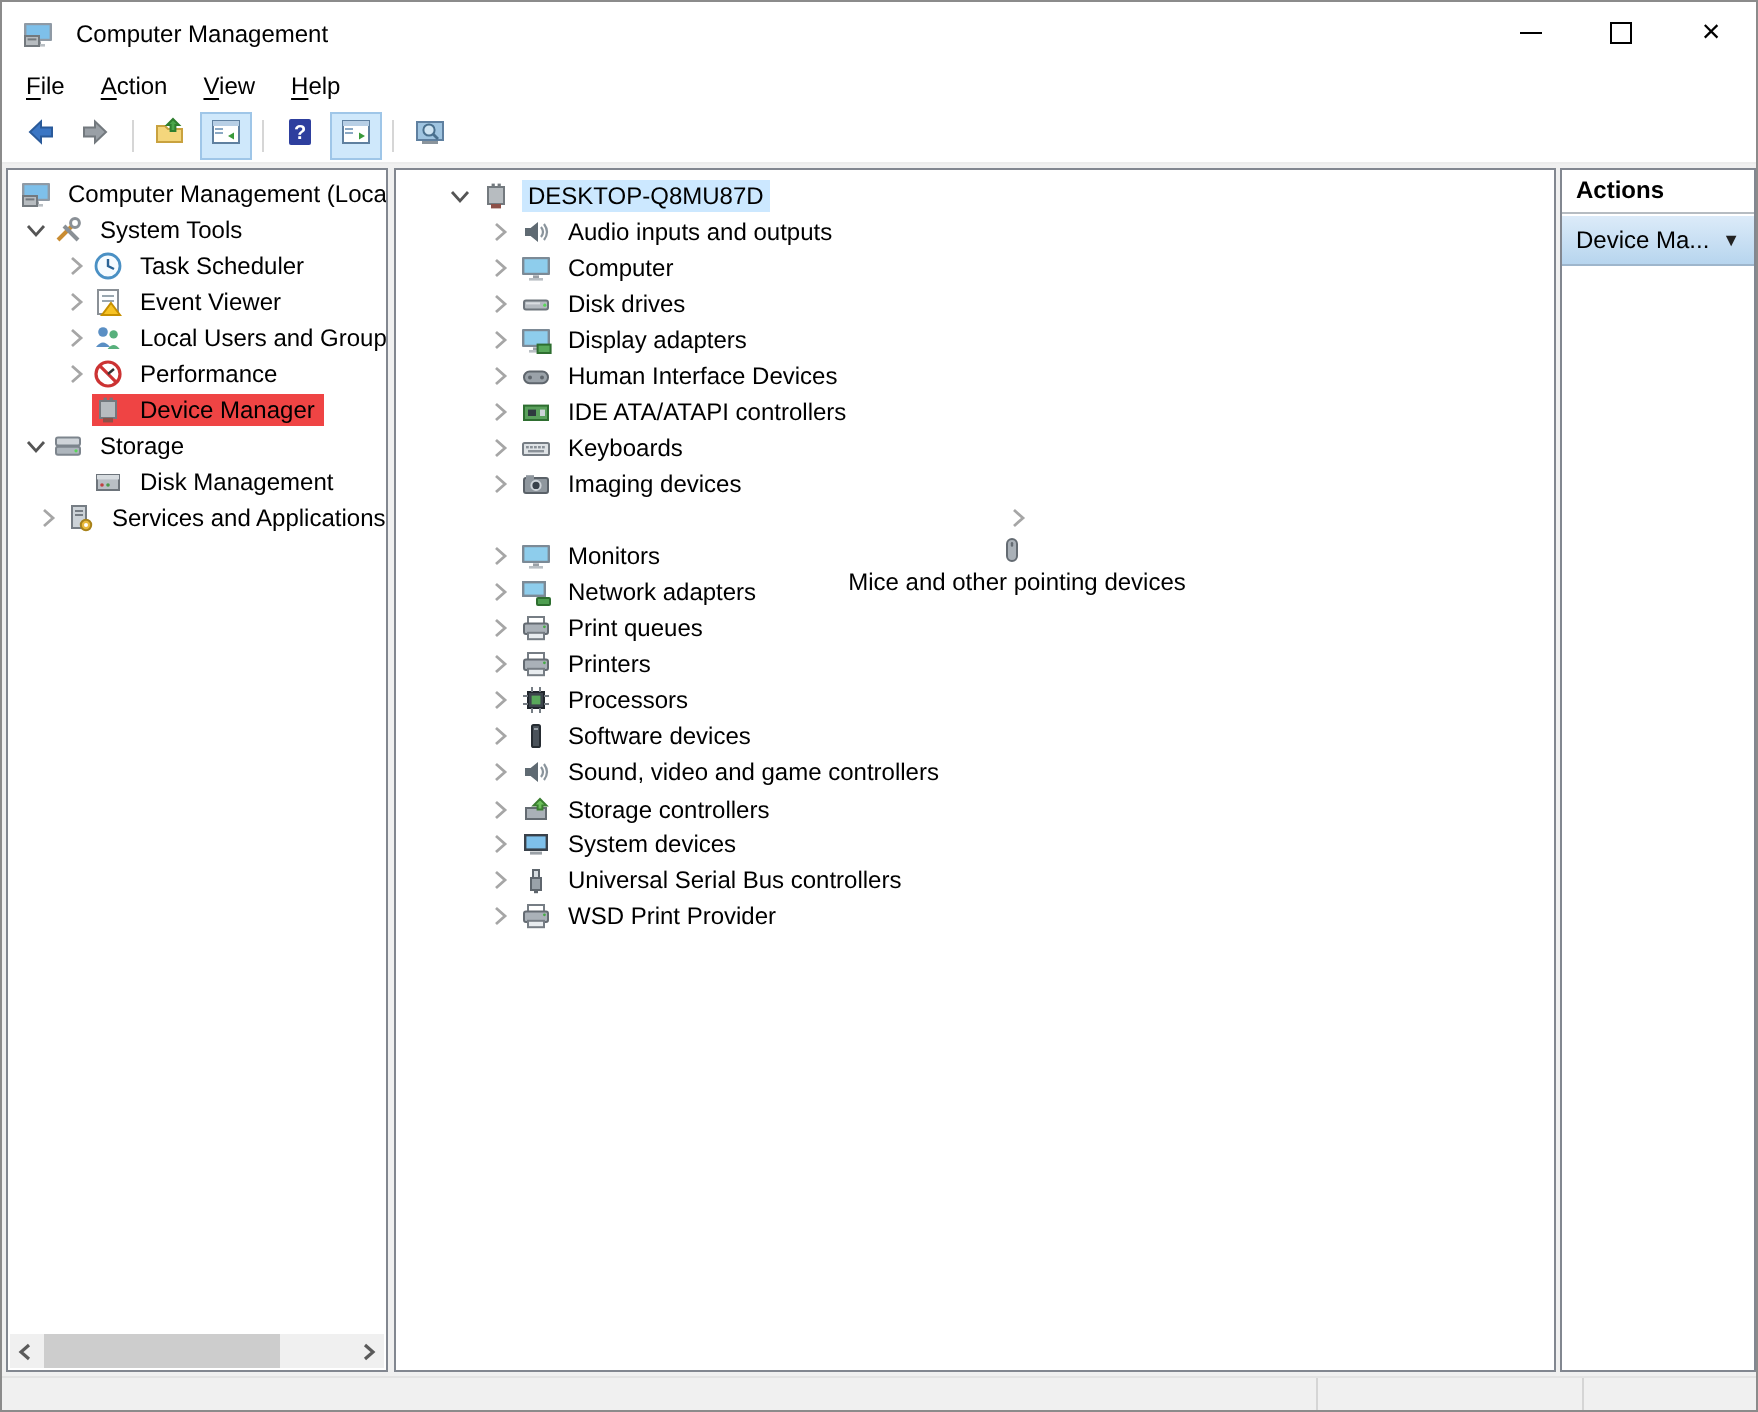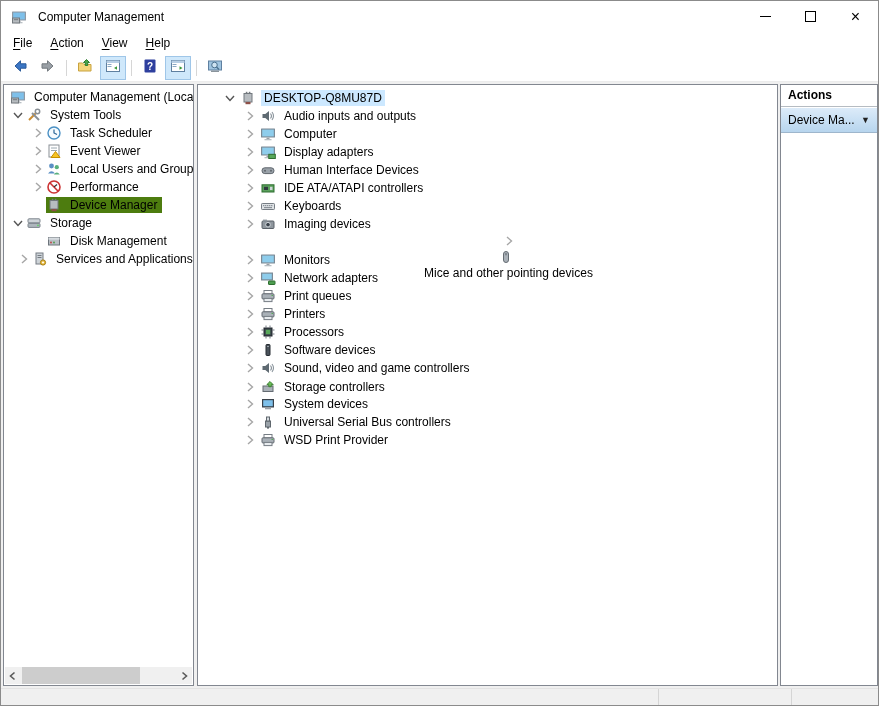--- a/index.html
+++ b/index.html
@@ -32,21 +32,21 @@
   .treewrap{padding-top:3px;white-space:nowrap;}
   #mid-panel .treewrap{padding-top:4px;padding-left:16px;}
   .trow{height:18px;display:flex;align-items:center;}
   .chev{width:16px;height:16px;display:flex;align-items:center;justify-content:center;flex:none;}
   #mid-panel .chev{width:20px;}
   .ticon{width:16px;height:16px;flex:none;margin-right:5px;}
   .ticon svg{display:block;}
   .tlabel{padding:1px 3px;}
   .tgroup{display:flex;align-items:center;padding-right:2px;}
   .sel-blue{background:#cce8ff;}
-  .sel-gray{background:#4d7c0f;}
+  .sel-gray{background:#ef4444;}
   
   .actions-header{height:21px;line-height:21px;padding-left:7px;font-weight:bold;border-bottom:1px solid #b6bcc2;}
   .action-pane-bar{height:24px;display:flex;align-items:center;padding:0 7px;margin-top:1px;
     background:linear-gradient(#dcebf9,#b7d5ee);border-bottom:1px solid #9eb6cc;}
   .action-pane-label{flex:1;overflow:hidden;}
   .dd-arrow{font-size:9px;color:#222;margin-left:4px;}
   
   .hscroll{position:absolute;left:1px;right:1px;bottom:1px;height:17px;background:#f0f0f0;display:flex;align-items:center;}
   .sbtn{width:16px;height:17px;display:flex;align-items:center;justify-content:center;flex:none;}
   .strack{flex:1;height:17px;position:relative;}
@@ -381,20 +381,35 @@
             <span class="tlabel">Computer</span>
           </div>
           <div class="trow" style="padding-left: 26px;">
             <span class="chev">
               <svg width="12" height="12" viewBox="0 0 12 12">
                 <polyline points="4,2 8.5,6 4,10" fill="none" stroke="#a6a6a6" stroke-width="1.4"></polyline>
               </svg>
             </span>
             <span class="ticon">
               <svg width="16" height="16" viewBox="0 0 16 16">
+                <rect x="2" y="6.2" width="12" height="4.6" rx="1" fill="#b4bac0" stroke="#6d747b"></rect>
+                <rect x="3" y="7.2" width="7" height="1" fill="#d9dde1"></rect>
+                <circle cx="12.4" cy="8.6" r="0.8" fill="#59d659"></circle>
+              </svg>
+            </span>
+            <span class="tlabel">Disk drives</span>
+          </div>
+          <div class="trow" style="padding-left: 26px;">
+            <span class="chev">
+              <svg width="12" height="12" viewBox="0 0 12 12">
+                <polyline points="4,2 8.5,6 4,10" fill="none" stroke="#a6a6a6" stroke-width="1.4"></polyline>
+              </svg>
+            </span>
+            <span class="ticon">
+              <svg width="16" height="16" viewBox="0 0 16 16">
                 <rect x="1" y="2.5" width="14" height="9" rx="0.5" fill="#7c8a96"></rect>
                 <rect x="2.2" y="3.6" width="11.6" height="6.8" fill="#8ecdec"></rect>
                 <rect x="6.5" y="11.7" width="3" height="1.3" fill="#9aa0a6"></rect>
                 <rect x="4.5" y="13" width="7" height="1.3" fill="#b9bfc4"></rect>
                 <rect x="8.8" y="10.3" width="6.5" height="4.2" fill="#58a85a" stroke="#2e6e30"></rect>
               </svg>
             </span>
             <span class="tlabel">Display adapters</span>
           </div>
           <div class="trow" style="padding-left: 26px;">

